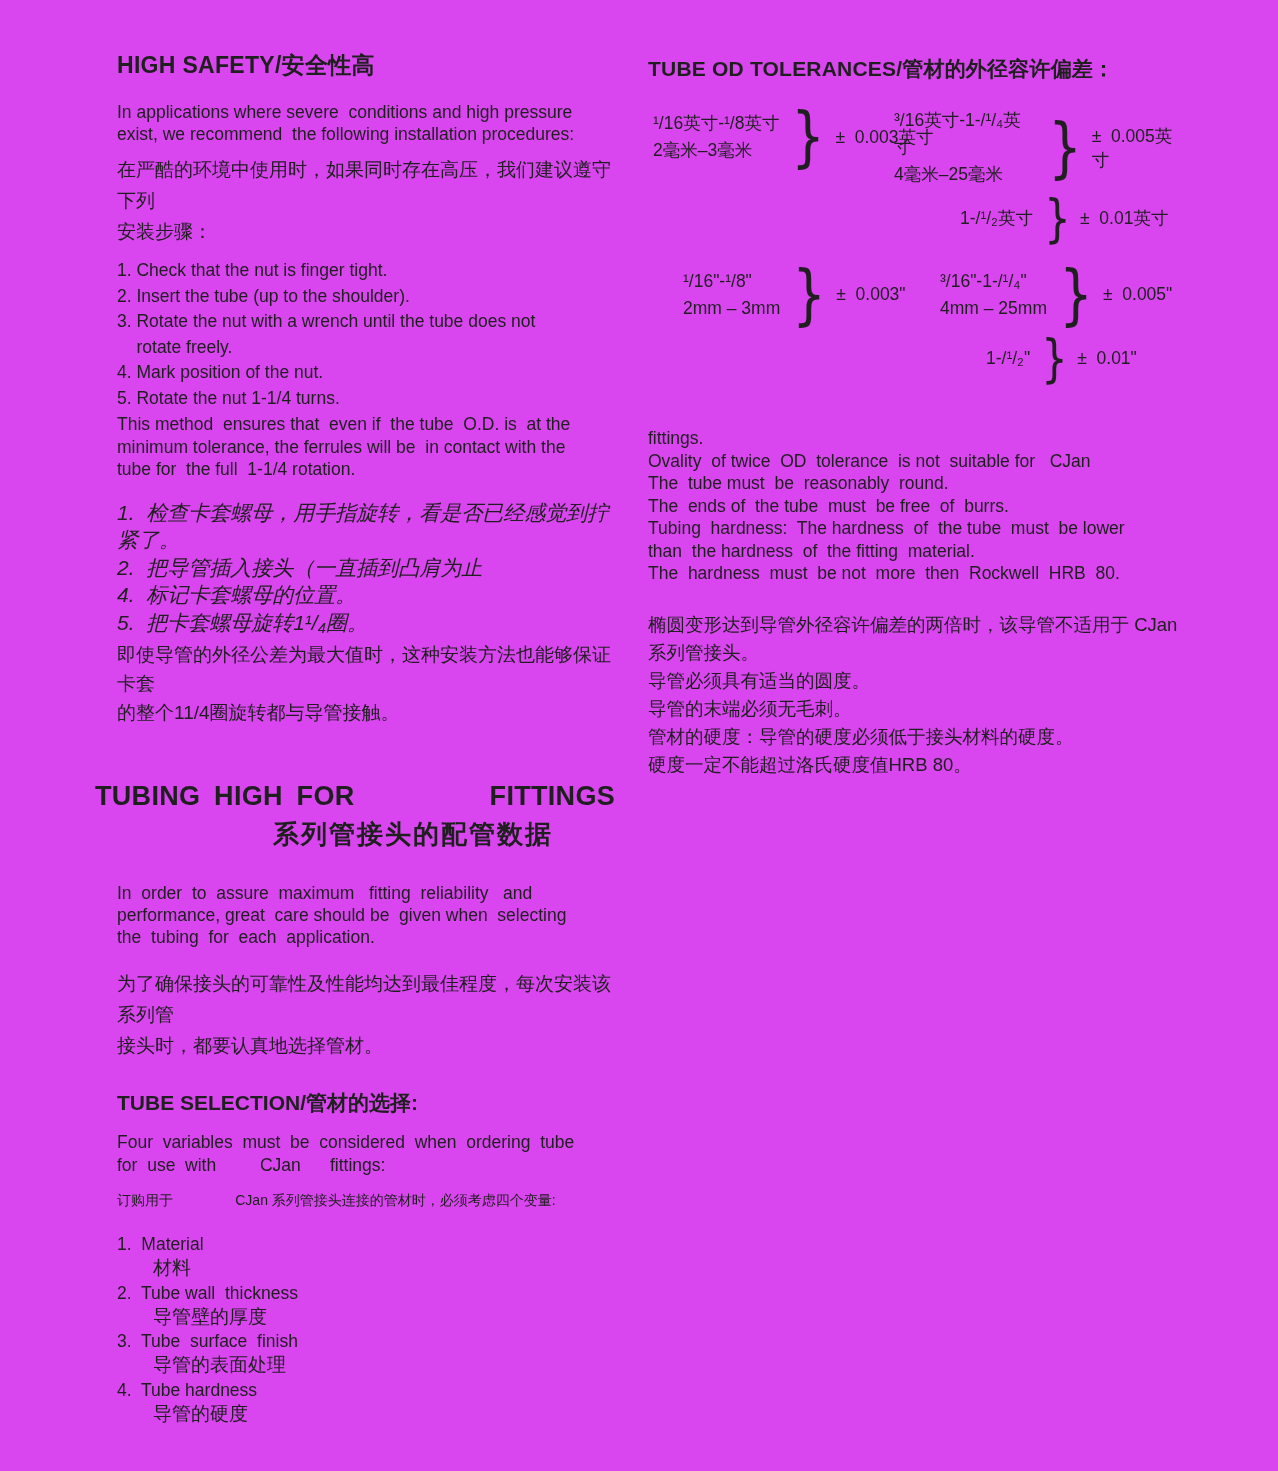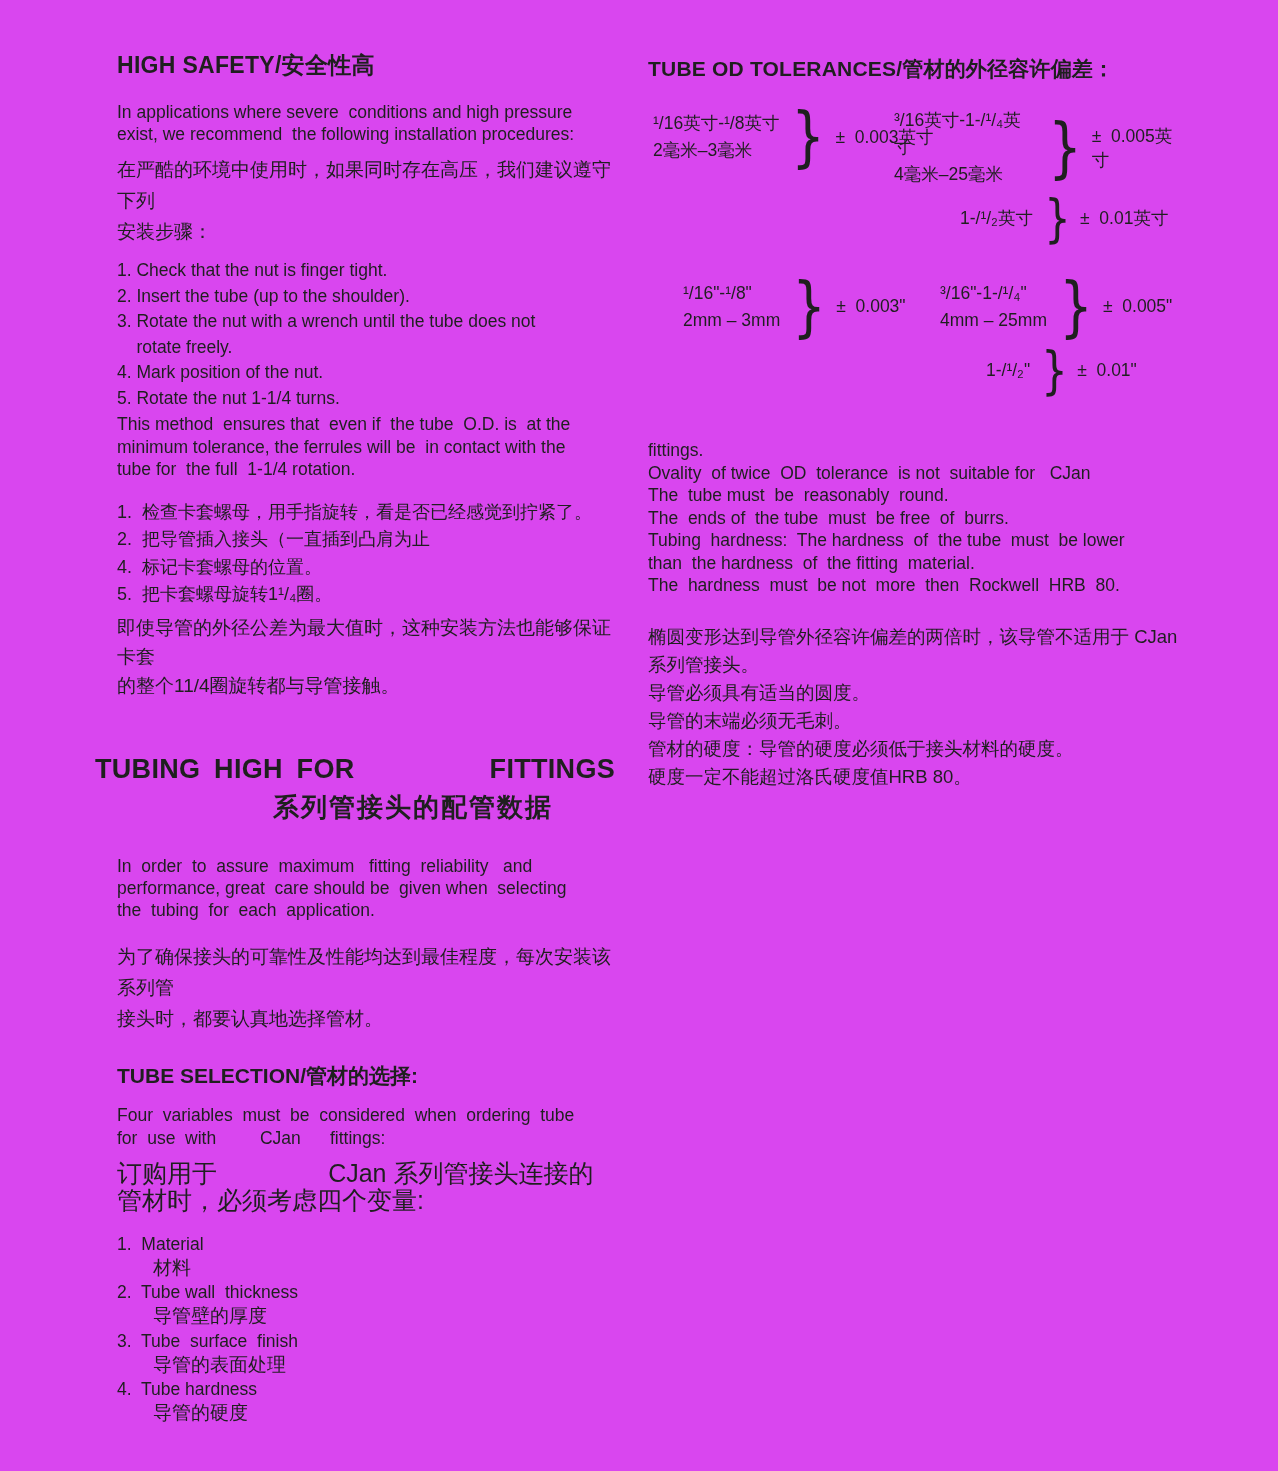--- a/index.html
+++ b/index.html
@@ -19,21 +19,21 @@
   .h1 {
     margin:0 0 20px 22px;
     font-size:23px; font-weight:bold; letter-spacing:0.3px;
   }
   .indent { margin-left:22px; }
 
   .en-lines div  { font-size:17.5px; line-height:22px; white-space:pre-wrap; }
   .zh-lines div  { font-size:19px;  line-height:31px; white-space:pre-wrap; }
   .steps-en div  { font-size:17.5px; line-height:25.5px; white-space:pre-wrap; }
   .method-en div { font-size:17.5px; line-height:22.5px; white-space:pre-wrap; }
-  .steps-zh div  { font-size:18px;  line-height:27.5px; white-space:pre-wrap; }
+  .steps-zh div  { font-size:21px;  line-height:27.5px; white-space:pre-wrap;font-style:italic; }
   .method-zh div { font-size:19px;  line-height:29px;   white-space:pre-wrap; }
 
   .mt-intro-zh { margin-top:9px; }
   .mt-steps    { margin-top:11px; }
   .mt-method   { margin-top:2px; }
   .mt-stepszh  { margin-top:18px; }
   .mt-methodzh { margin-top:4px; }
 
   .doc-title {
     margin-top:54px;
@@ -48,34 +48,34 @@
 
   .mt-intro2en { margin-top:30px; }
   .mt-intro2zh { margin-top:20px; }
 
   .h2 {
     margin:28px 0 0 22px;
     font-size:21px; font-weight:bold;
   }
   .sel-en { margin-top:14px; }
   .sel-en div { font-size:17.5px; line-height:23px; white-space:pre-wrap; }
-  .sel-zh { margin-top:10px; font-size:25px; line-height:27px; white-space:pre-wrap; }
+  .sel-zh { margin-top:10px; font-size:14px; line-height:27px; white-space:pre-wrap; }
 
   .vars { margin-top:18px; }
   .var-en { font-size:17.5px; line-height:24px; white-space:pre-wrap; }
   .var-zh { font-size:19px; line-height:24.5px; padding-left:36px; white-space:pre-wrap; }
 
   
   .h1r {
     margin:0 0 24px 0;
     font-size:21px; font-weight:bold; letter-spacing:0.2px;
   }
   .band { position:relative; }
   .band-1 { height:88px; }
-  .band-2 { height:50px; margin-bottom:32px;text-decoration:underline; }
+  .band-2 { height:50px; margin-bottom:20px;text-decoration:underline; }
   .band-3 { height:70px; }
   .band-4 { height:48px; margin-bottom:44px; }
 
   .tol-group {
     position:absolute; top:0;
     display:flex; align-items:center;
   }
   .tol-lines div { font-size:17.5px; line-height:27px; white-space:pre-wrap; }
   .brace {
     display:inline-block;

